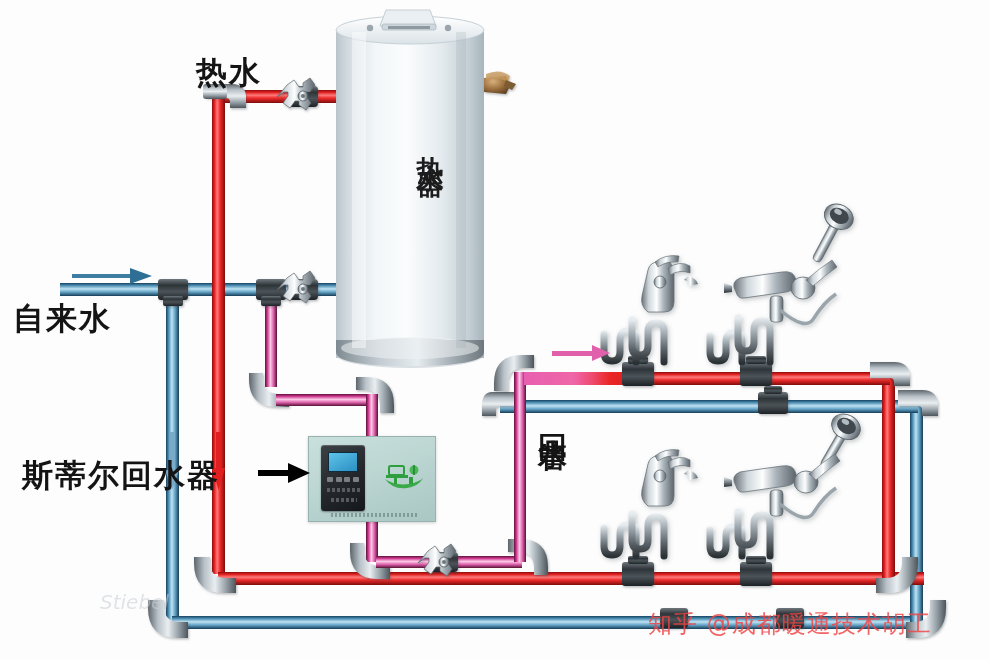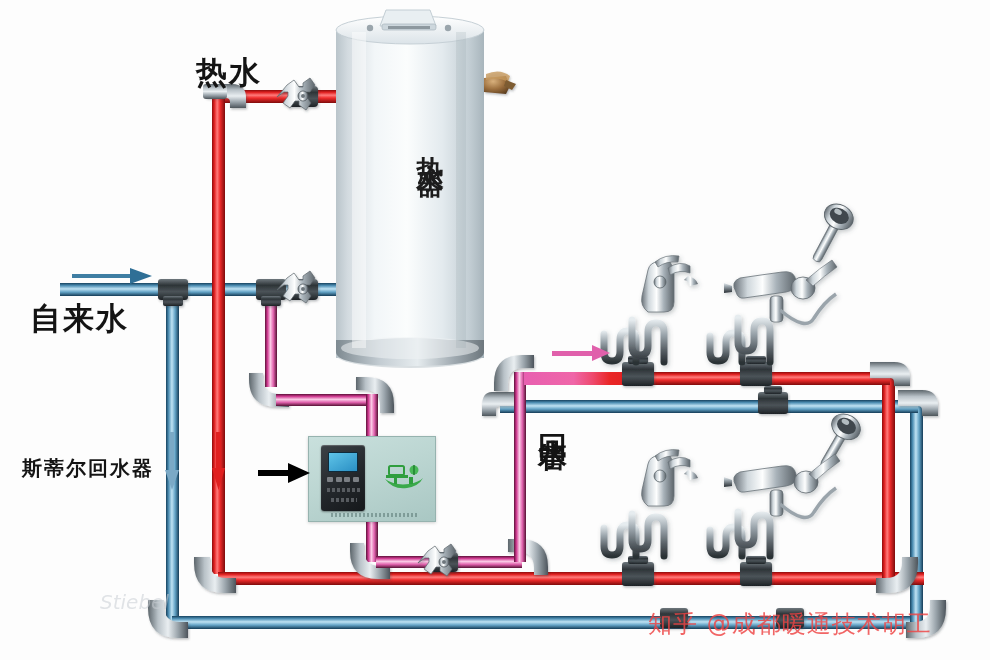--- a/index.html
+++ b/index.html
@@ -22,22 +22,22 @@
   .cn-label {
     position: absolute;
     font-family: "DejaVu Sans", "Liberation Sans", sans-serif;
     font-weight: 700;
     color: #141414;
     white-space: nowrap;
     letter-spacing: 2px;
     user-select: none;
   }
   .lbl-hotwater { left: 196px; top: 52px; font-size: 31px; }
-  .lbl-tapwater { left: 30px;  top: 298px; font-size: 31px; }
-  .lbl-device   { left: 22px;  top: 455px; font-size: 20px; }
+  .lbl-tapwater { left: 13px;  top: 298px; font-size: 31px; }
+  .lbl-device   { left: 22px;  top: 455px; font-size: 31px; }
   .lbl-return {
     left: 533px; top: 412px; font-size: 29px;
     writing-mode: vertical-rl; text-orientation: upright;
     letter-spacing: 4px;
   }
   .lbl-tank {
     left: 412px; top: 135px; font-size: 27px;
     writing-mode: vertical-rl; text-orientation: upright;
     letter-spacing: 8px;
     color: #1c1c1c;

